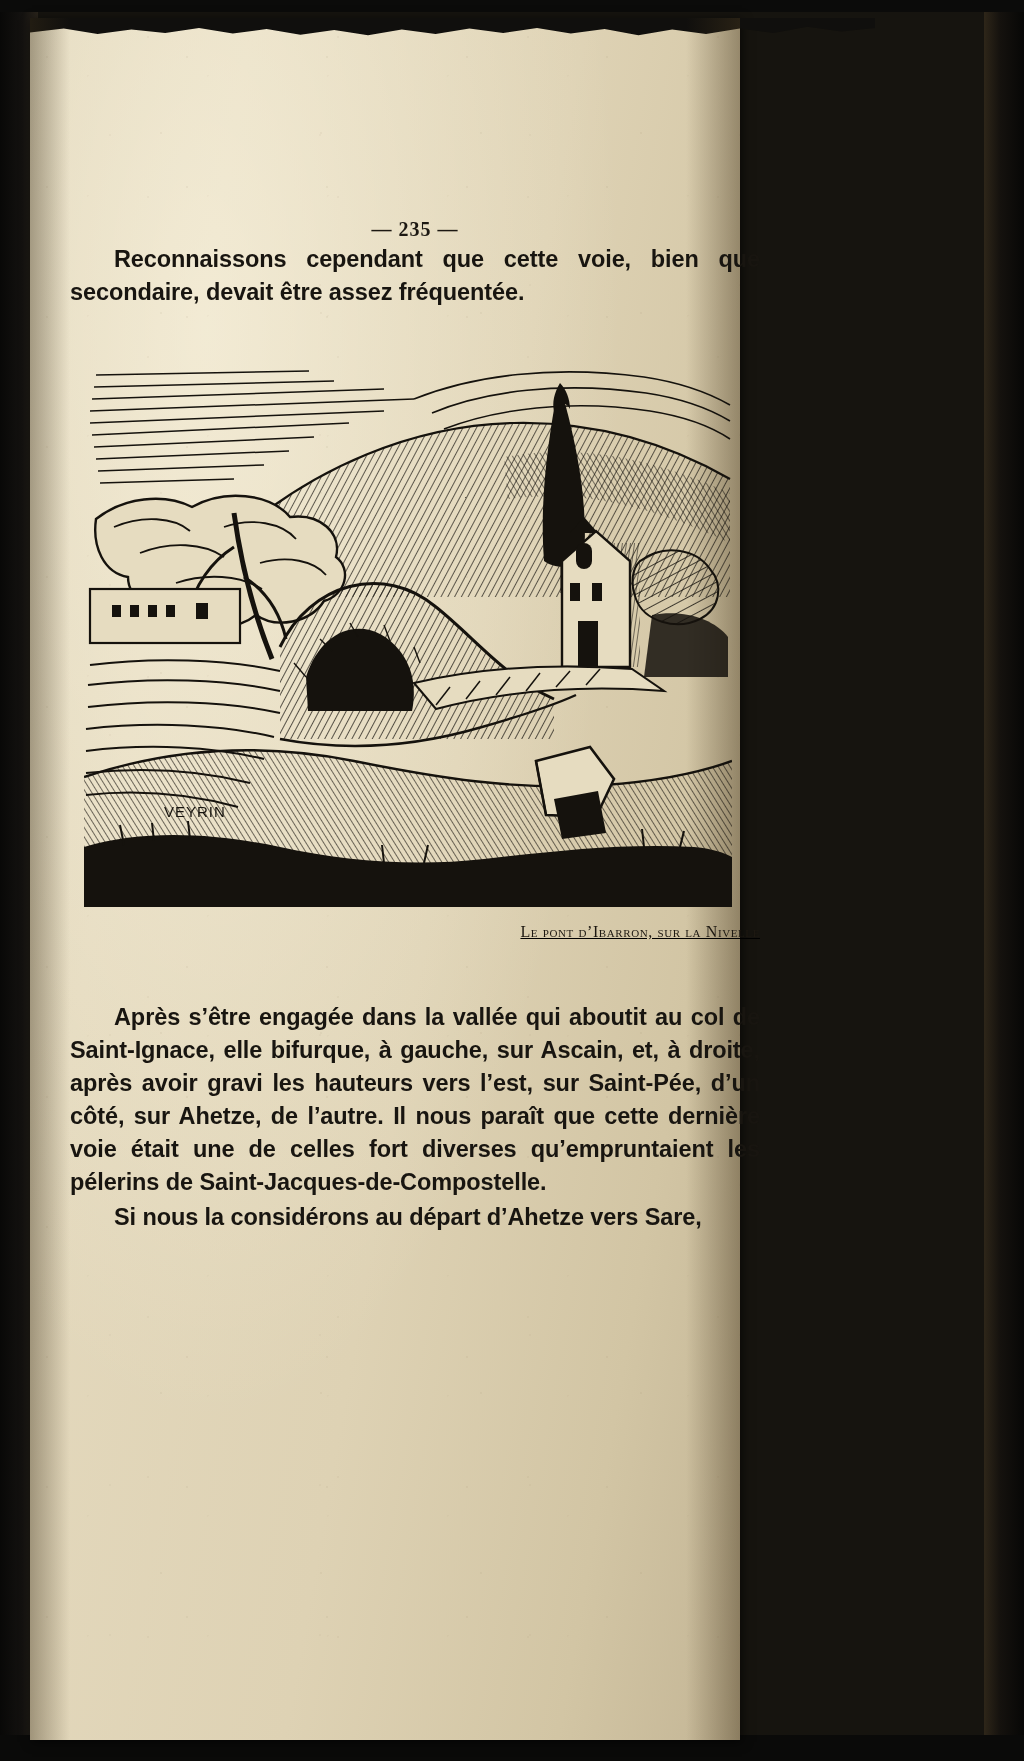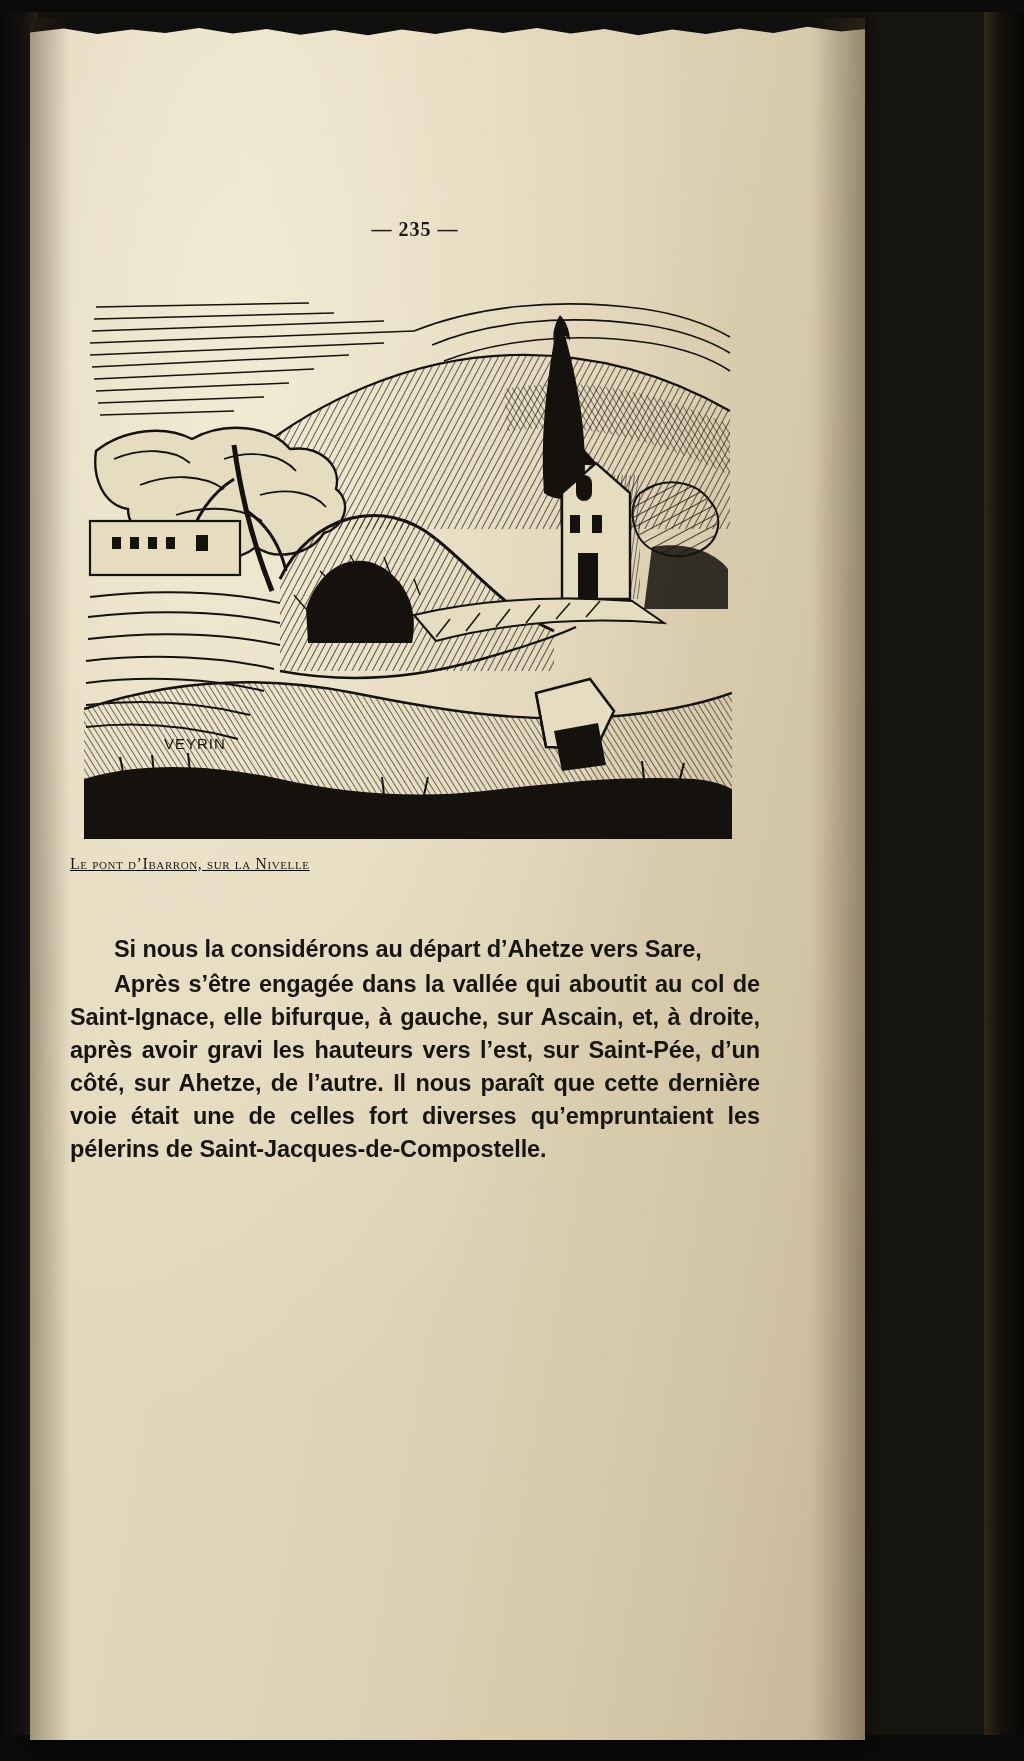--- a/index.html
+++ b/index.html
@@ -38,21 +38,21 @@
     position: absolute;
     left: 0; top: 0;
     width: 1024px; height: 12px;
     background: #0b0b0a;
   }
   
   .leaf {
     position: absolute;
     left: 30px;
     top: 18px;
-    width: 835px;
+    width: 710px;
     height: 1722px;
     background:
       radial-gradient(ellipse at 25% 18%, rgba(255,250,232,0.55) 0%, rgba(255,250,232,0) 55%),
       linear-gradient(100deg, #ded3b6 0%, #e3d8bc 22%, #ded2b4 55%, #d2c5a4 82%, #c3b595 100%);
     box-shadow: 2px 2px 10px rgba(0,0,0,0.6);
   }
   
   .grain {
     position: absolute;
     inset: 0;
@@ -132,21 +132,21 @@
   }
   .engraving {
     width: 648px;
     height: 562px;
     margin-left: 14px;
     display: block;
     background: transparent;
   }
   .figcaption {
     margin-top: 14px;
-    text-align: left;
+    text-align: right;
     font-size: 16px;
     color: #1d1811;
     font-family: "Liberation Serif", serif;
     letter-spacing: 0.6px;
     font-variant: small-caps;
   }
 
   .body-block { margin-top: 60px; }
 </style>
 </head>
@@ -163,20 +163,21 @@
     <div class="grain"></div>
     <div class="torn-top"></div>
     <div class="edge-right-shadow"></div>
     <div class="edge-left-shadow"></div>
 
     <div class="content">
 
       <div class="folio">— 235 —</div>
 
 
+      <div class="para indent">Reconnaissons cependant que cette voie, bien que secondaire, devait être assez fréquentée.</div>
 
       <div class="figure">
 
         <svg class="engraving" viewBox="0 0 648 562" xmlns="http://www.w3.org/2000/svg">
           <defs>
             <pattern id="hatchA" width="6" height="6" patternUnits="userSpaceOnUse" patternTransform="rotate(28)">
               <line x1="0" y1="0" x2="0" y2="6" stroke="#15120d" stroke-width="1.4"></line>
             </pattern>
             <pattern id="hatchB" width="5" height="5" patternUnits="userSpaceOnUse" patternTransform="rotate(-32)">
               <line x1="0" y1="0" x2="0" y2="5" stroke="#15120d" stroke-width="1.2"></line>
@@ -323,19 +324,19 @@
             <line x1="596" y1="500" x2="600" y2="484"></line>
           </g>
 
           <text x="80" y="470" font-family="Liberation Sans, sans-serif" font-size="15" letter-spacing="1" fill="#15120d">VEYRIN</text>
         </svg>
 
         <div class="figcaption">Le pont d’Ibarron, sur la Nivelle</div>
       </div>
 
       <div class="body-block">
+        <div class="para indent">Après s’être engagée dans la vallée qui aboutit au col de Saint-Ignace, elle bifurque, à gauche, sur Ascain, et, à droite, après avoir gravi les hauteurs vers l’est, sur Saint-Pée, d’un côté, sur Ahetze, de l’autre. Il nous paraît que cette dernière voie était une de celles fort diverses qu’empruntaient les pélerins de Saint-Jacques-de-Compostelle.</div>
         <div class="para indent">Si nous la considérons au départ d’Ahetze vers Sare,</div>
-        <div class="para indent">Après s’être engagée dans la vallée qui aboutit au col de Saint-Ignace, elle bifurque, à gauche, sur Ascain, et, à droite, après avoir gravi les hauteurs vers l’est, sur Saint-Pée, d’un côté, sur Ahetze, de l’autre. Il nous paraît que cette dernière voie était une de celles fort diverses qu’empruntaient les pélerins de Saint-Jacques-de-Compostelle.</div>
       </div>
 
     </div>
   </div>
 </div>
 
 </body></html>

